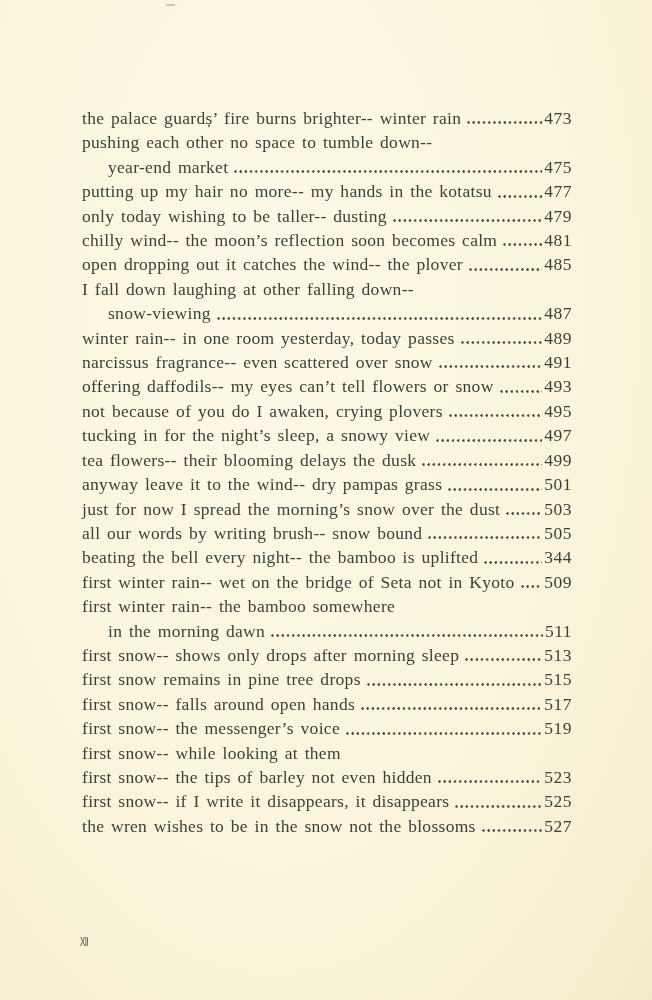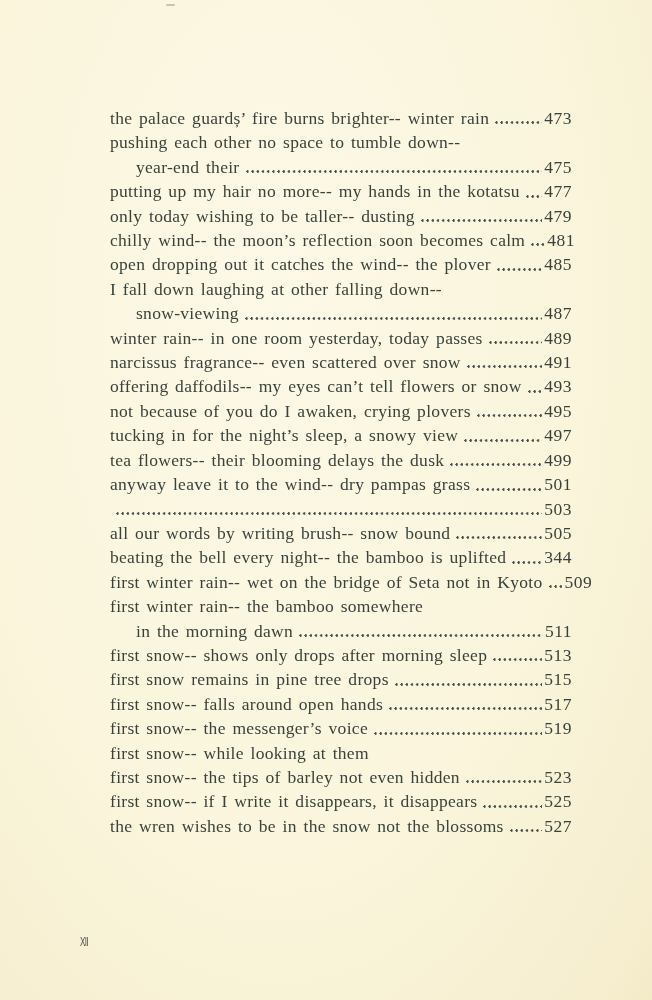--- a/index.html
+++ b/index.html
@@ -8,21 +8,21 @@
     font-family: "Liberation Serif", serif;
     background: radial-gradient(ellipse at 42% 30%, var(--paper-light) 0%, var(--paper) 55%, var(--paper-dark) 92%, var(--paper-edge) 100%);
     position: relative;
   }
   .page { position: absolute; inset: 0; }
   .toc {
     position: absolute; left: 82px; top: 106px; width: 490px;
     font-size: 17.5px; line-height: 24.4px; color: var(--ink);
     letter-spacing: 0.3px; word-spacing: 2px;
   }
-  .row { display: flex; align-items: flex-start; margin-left: 28px; }
+  .row { display: flex; align-items: flex-start; }
   .txt { white-space: nowrap; }
   .txt.indent { padding-left: 26px; }
   .leader {
     flex: 1 1 auto; min-width: 14px; height: 3px;
     margin: 0 2px 0 6px;
     align-self: flex-end; margin-bottom: 6px;
     background-image: radial-gradient(circle at 1.5px 1.5px, var(--ink-soft) 1.05px, transparent 1.45px);
     background-size: 5.2px 3px; background-repeat: repeat-x;
   }
   .num { white-space: nowrap; letter-spacing: 0.5px; }
@@ -46,21 +46,21 @@
   <div class="toc">
       <div class="row">
         <span class="txt">the palace guardș’ fire burns brighter-- winter rain</span>
         <span class="leader"></span>
         <span class="num">473</span>
       </div>
       <div class="row">
         <span class="txt">pushing each other no space to tumble down--</span>
       </div>
       <div class="row">
-        <span class="txt indent">year-end their</span>
+        <span class="txt indent">year-end market</span>
         <span class="leader"></span>
         <span class="num">475</span>
       </div>
       <div class="row">
         <span class="txt">putting up my hair no more-- my hands in the kotatsu</span>
         <span class="leader"></span>
         <span class="num">477</span>
       </div>
       <div class="row">
         <span class="txt">only today wishing to be taller-- dusting</span>
@@ -114,20 +114,21 @@
         <span class="txt">tea flowers-- their blooming delays the dusk</span>
         <span class="leader"></span>
         <span class="num">499</span>
       </div>
       <div class="row">
         <span class="txt">anyway leave it to the wind-- dry pampas grass</span>
         <span class="leader"></span>
         <span class="num">501</span>
       </div>
       <div class="row">
+        <span class="txt">just for now I spread the morning’s snow over the dust</span>
         <span class="leader"></span>
         <span class="num">503</span>
       </div>
       <div class="row">
         <span class="txt">all our words by writing brush-- snow bound</span>
         <span class="leader"></span>
         <span class="num">505</span>
       </div>
       <div class="row">
         <span class="txt">beating the bell every night-- the bamboo is uplifted</span>

